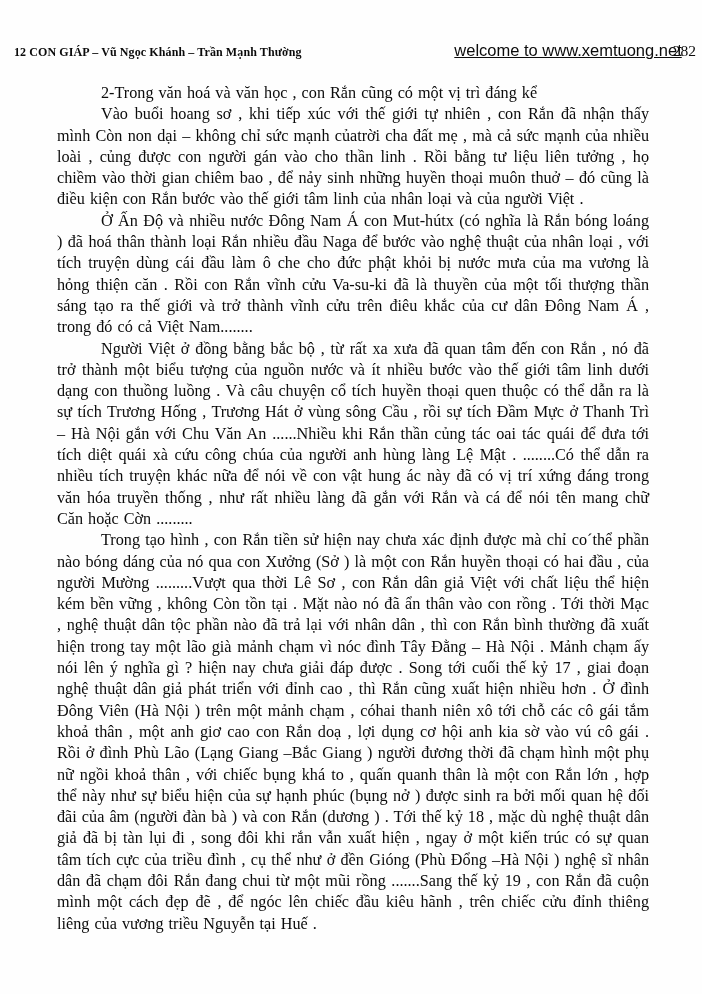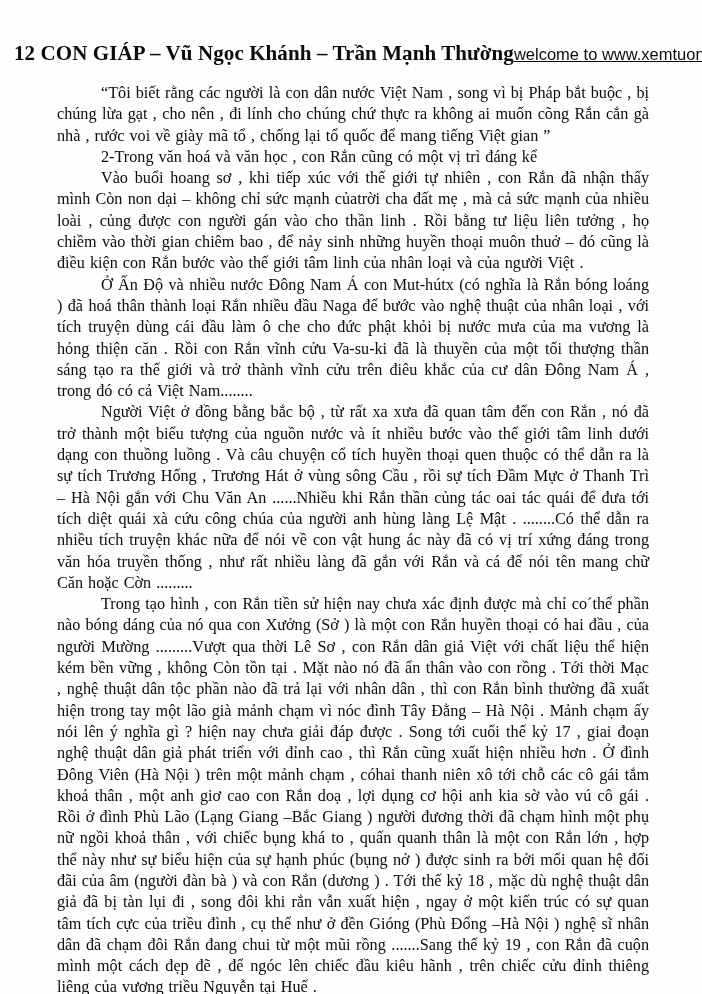--- a/index.html
+++ b/index.html
@@ -21,21 +21,21 @@
     left: 14px;
     right: 6px;
     display: flex;
     justify-content: space-between;
     align-items: baseline;
     white-space: nowrap;
   }
   .hdr-title {
     font-family: "Liberation Serif", serif;
     font-weight: bold;
-    font-size: 21px;
+    font-size: 12px;
     letter-spacing: 0.1px;
   }
   .hdr-right {
     position: relative;
     display: inline-block;
   }
   .hdr-link {
     font-family: "Liberation Sans", sans-serif;
     font-size: 16.5px;
     color: #0b0b0b;
@@ -71,21 +71,20 @@
 
   <header class="hdr">
     <span class="hdr-title">12 CON GIÁP – Vũ Ngọc Khánh – Trần Mạnh Thường</span>
     <span class="hdr-right">
       <span class="hdr-link">welcome to www.xemtuong.net</span>
       <span class="hdr-page">282</span>
     </span>
   </header>
 
   <main class="body-text">
-    <p>“Tôi biết rằng các người là con dân nước Việt Nam , song vì bị Pháp bắt buộc , bị chúng lừa gạt , cho nên , đi lính cho chúng chứ thực ra không ai muốn cõng Rắn cắn gà nhà , rước voi về giày mã tổ , chống lại tổ quốc để mang tiếng Việt gian ”</p>
     <p>2-Trong văn hoá và văn học , con Rắn cũng có một vị trì đáng kể</p>
     <p>Vào buổi hoang sơ , khi tiếp xúc với thế giới tự nhiên , con Rắn đã nhận thấy mình Còn non dại – không chỉ sức mạnh củatrời cha đất mẹ , mà cả sức mạnh của nhiều loài , củng được con người gán vào cho thần linh . Rồi bằng tư liệu liên tưởng , họ chiềm vào thời gian chiêm bao , để nảy sinh những huyền thoại muôn thuở – đó cũng là điều kiện con Rắn bước vào thế giới tâm linh của nhân loại và của người Việt .</p>
     <p>Ở Ấn Độ và nhiều nước Đông Nam Á con Mut-hútx (có nghĩa là Rắn bóng loáng ) đã hoá thân thành loại Rắn nhiều đầu Naga để bước vào nghệ thuật của nhân loại , với tích truyện dùng cái đầu làm ô che cho đức phật khỏi bị nước mưa của ma vương là hỏng thiện căn . Rồi con Rắn vĩnh cửu Va-su-ki đã là thuyền của một tối thượng thần sáng tạo ra thế giới và trở thành vĩnh cửu trên điêu khắc của cư dân Đông Nam Á  , trong đó có cả Việt Nam........</p>
     <p>Người Việt ở đồng bằng bắc bộ , từ rất xa xưa đã quan tâm đến con Rắn , nó đã trở thành một biểu tượng của nguồn nước và ít nhiều bước vào thế giới tâm linh dưới dạng con thuồng luồng . Và câu chuyện cổ tích huyền thoại quen thuộc có thể dẫn ra là sự tích Trương Hống , Trương Hát ở vùng sông Cầu , rồi sự tích Đầm Mực ở Thanh  Trì – Hà Nội gắn với Chu Văn An ......Nhiều khi Rắn thần củng tác oai tác quái để đưa tới tích diệt quái xà cứu công chúa của người anh hùng làng Lệ Mật . ........Có thể dẫn ra nhiều tích truyện khác nữa để nói về con vật hung ác này đã có vị trí xứng đáng trong văn hóa truyền thống , như rất nhiều làng đã gắn với Rắn và cá để nói tên mang chữ Căn hoặc Cờn .........</p>
     <p>Trong tạo hình , con Rắn tiền sử hiện nay chưa xác định được mà chỉ co´thể phần nào bóng dáng của nó qua con Xưởng (Sở ) là một con Rắn huyền thoại có hai đầu , của người Mường .........Vượt qua thời Lê Sơ , con Rắn dân giả Việt với chất liệu thể hiện kém bền vững , không Còn  tồn tại . Mặt nào nó đã ẩn thân vào con rồng . Tới thời Mạc , nghệ thuật dân tộc phần nào đã trả lại với nhân dân , thì con Rắn bình thường đã xuất hiện trong tay một lão già mảnh chạm vì nóc đình Tây  Đằng – Hà Nội . Mảnh chạm ấy nói lên ý nghĩa gì ? hiện nay chưa giải đáp được . Song tới cuối thế kỷ 17 , giai đoạn nghệ thuật dân giả phát triển với đỉnh cao , thì Rắn cũng xuất hiện nhiều hơn . Ở đình Đông Viên (Hà Nội ) trên một mảnh chạm , cóhai thanh niên xô tới chỗ các cô gái tắm khoả thân , một anh giơ cao con Rắn doạ , lợi dụng cơ hội anh kia sờ vào vú cô gái . Rồi ở đình Phù Lão (Lạng Giang –Bắc Giang ) người đương thời đã chạm hình một phụ nữ ngồi khoả thân , với chiếc bụng khá to , quấn quanh thân là một con Rắn lớn , hợp thể này như sự biểu hiện của sự hạnh phúc (bụng nở ) được sinh ra bởi mối quan hệ đối đãi của âm (người đàn bà ) và con Rắn (dương ) . Tới thế kỷ 18 , mặc dù nghệ thuật dân giả đã bị tàn lụi đi , song đôi khi rắn vẫn xuất hiện , ngay ở một kiến trúc có sự quan tâm tích cực của triều đình , cụ thể như ở đền Gióng (Phù Đổng –Hà Nội ) nghệ sĩ nhân dân đã chạm đôi Rắn đang chui từ một mũi rồng .......Sang thế kỷ 19 , con Rắn đã cuộn mình một cách đẹp đẽ , để ngóc lên chiếc đầu kiêu hãnh , trên chiếc cửu đỉnh thiêng liêng của vương triều Nguyễn tại Huế .</p>
   </main>
 
 </div>
 
 </body></html>

